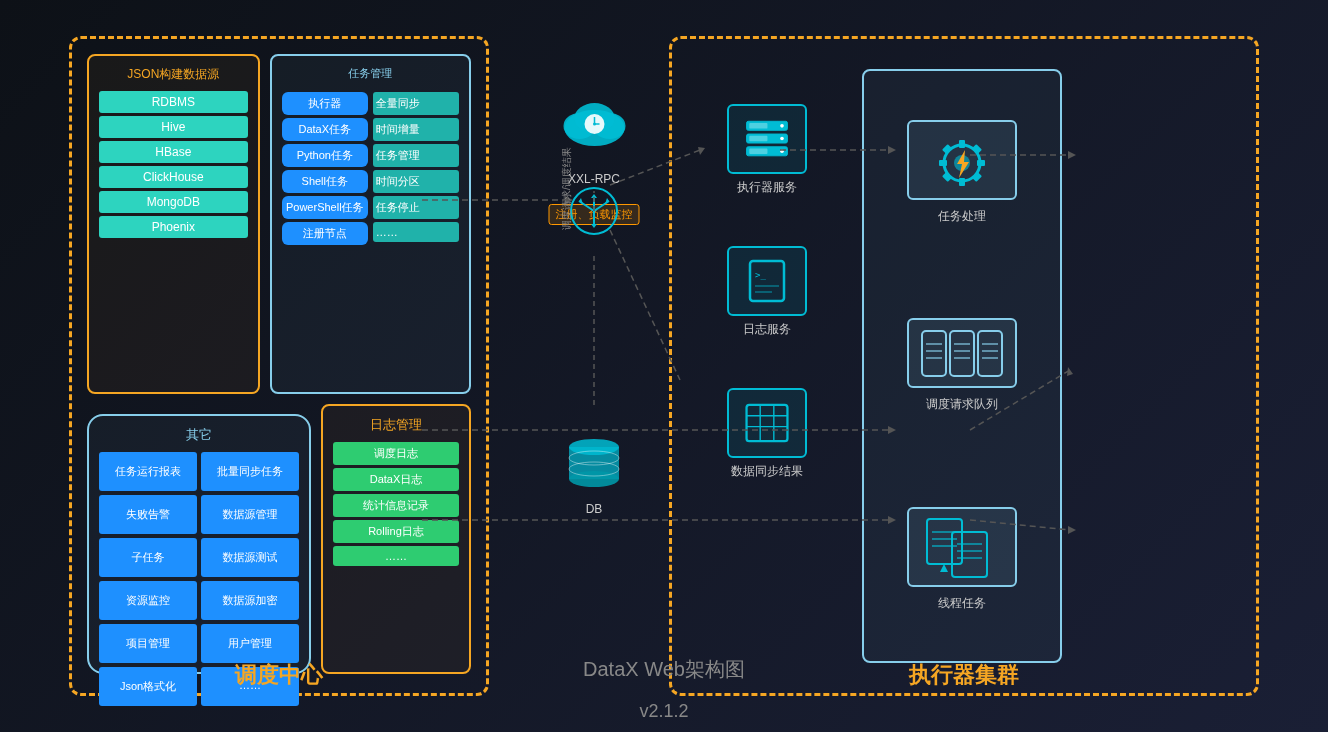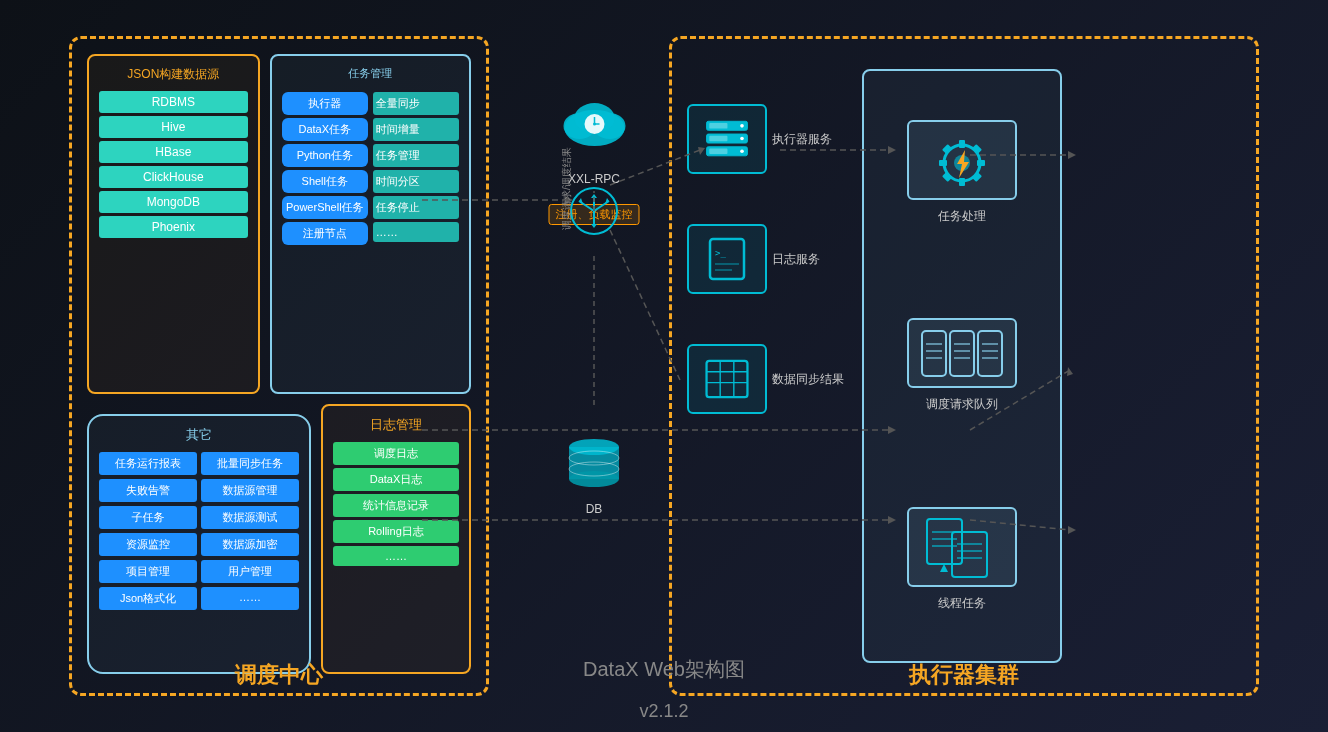--- a/index.html
+++ b/index.html
@@ -140,21 +140,21 @@
       display: grid;
       grid-template-columns: 1fr 1fr;
       gap: 4px;
     }
 
     .other-item {
       background: #1e90ff;
       color: #fff;
       font-size: 11px;
       text-align: center;
-      padding: 4px 3px;
+      padding: 12px 3px;
       border-radius: 3px;
     }
 
     
     .log-mgmt {
       border: 2px solid #f5a623;
       border-radius: 8px;
       padding: 10px;
       width: 150px;
       background: rgba(245, 166, 35, 0.05);
@@ -231,21 +231,21 @@
     .executor-left {
       display: flex;
       flex-direction: column;
       gap: 20px;
       width: 160px;
       padding-top: 40px;
     }
 
     .executor-service-box {
       display: flex;
-      flex-direction: row;
+      flex-direction: column;
       align-items: center;
       gap: 5px;
     }
 
     .executor-icon {
       width: 80px;
       height: 70px;
       border: 2px solid #00bcd4;
       border-radius: 6px;
       display: flex;

